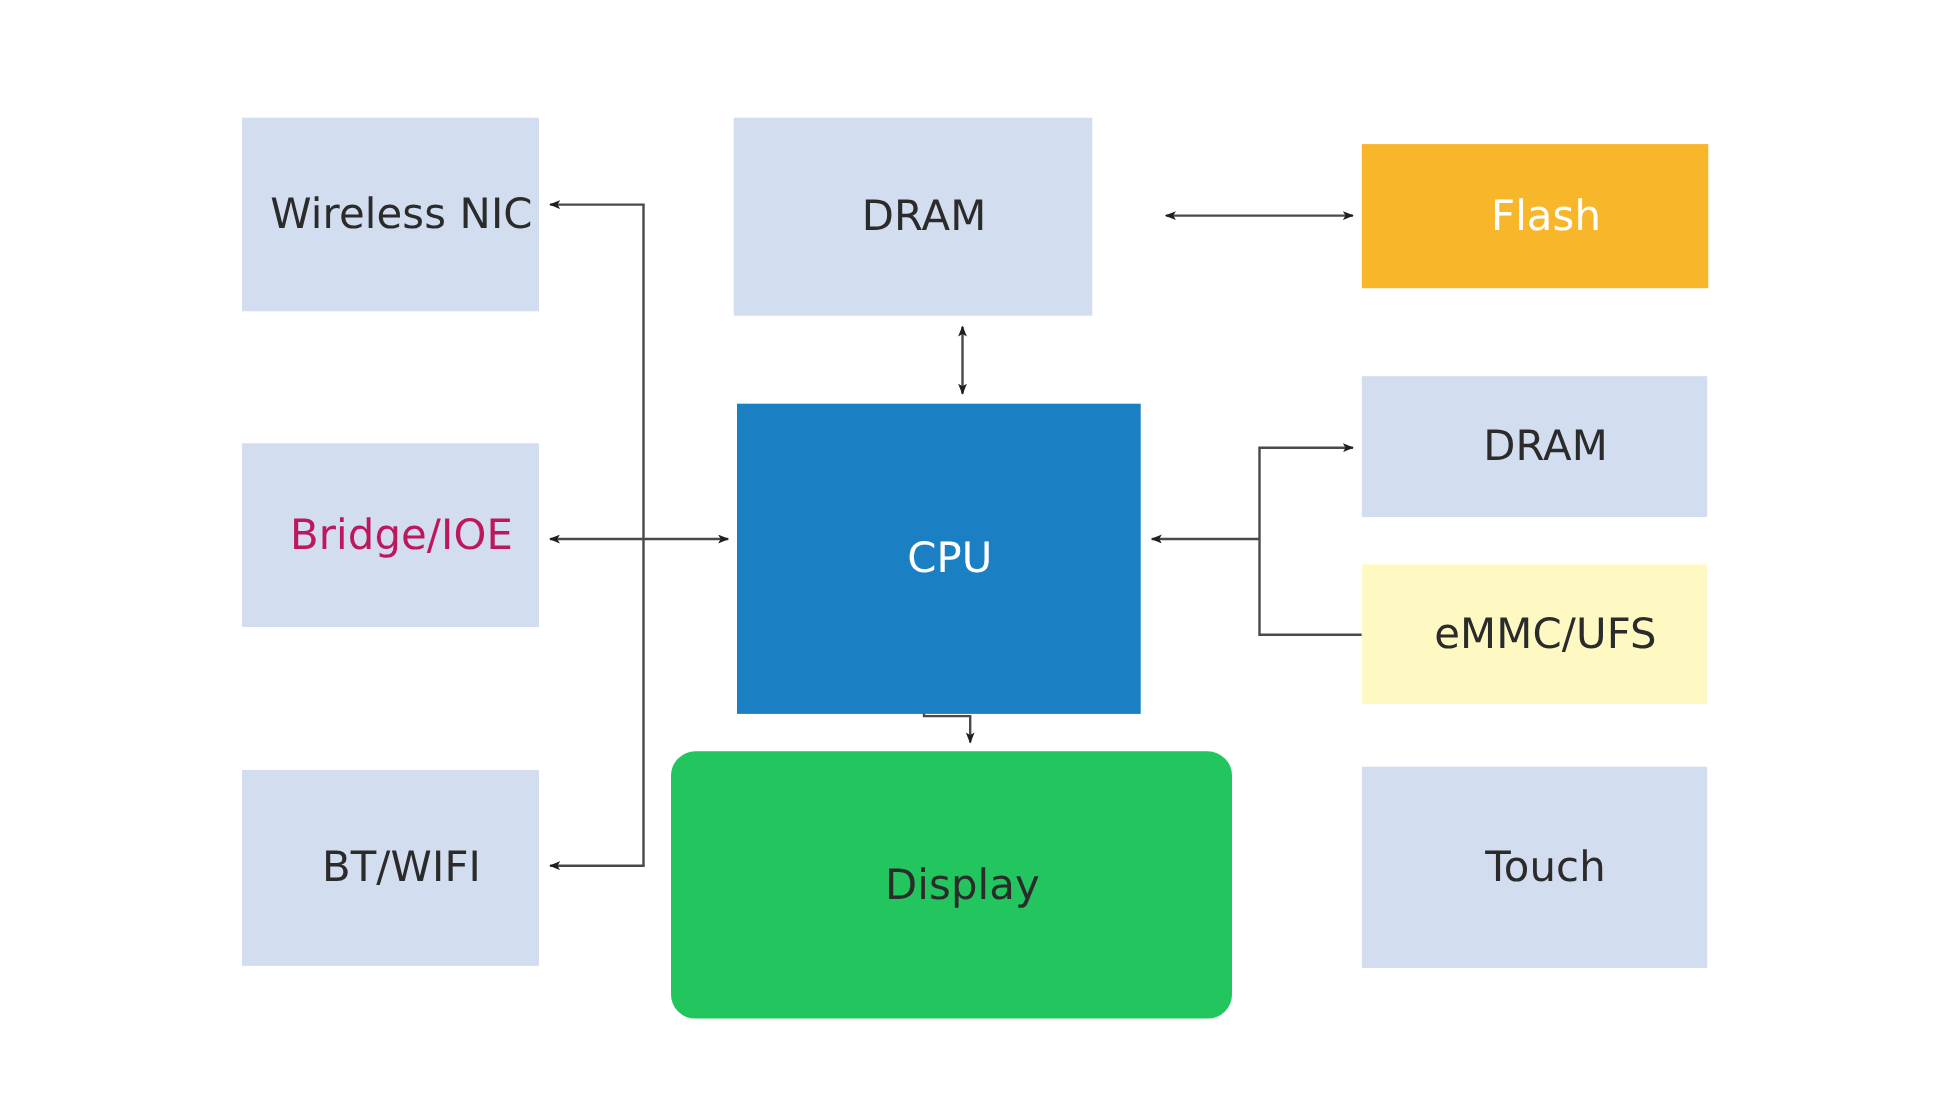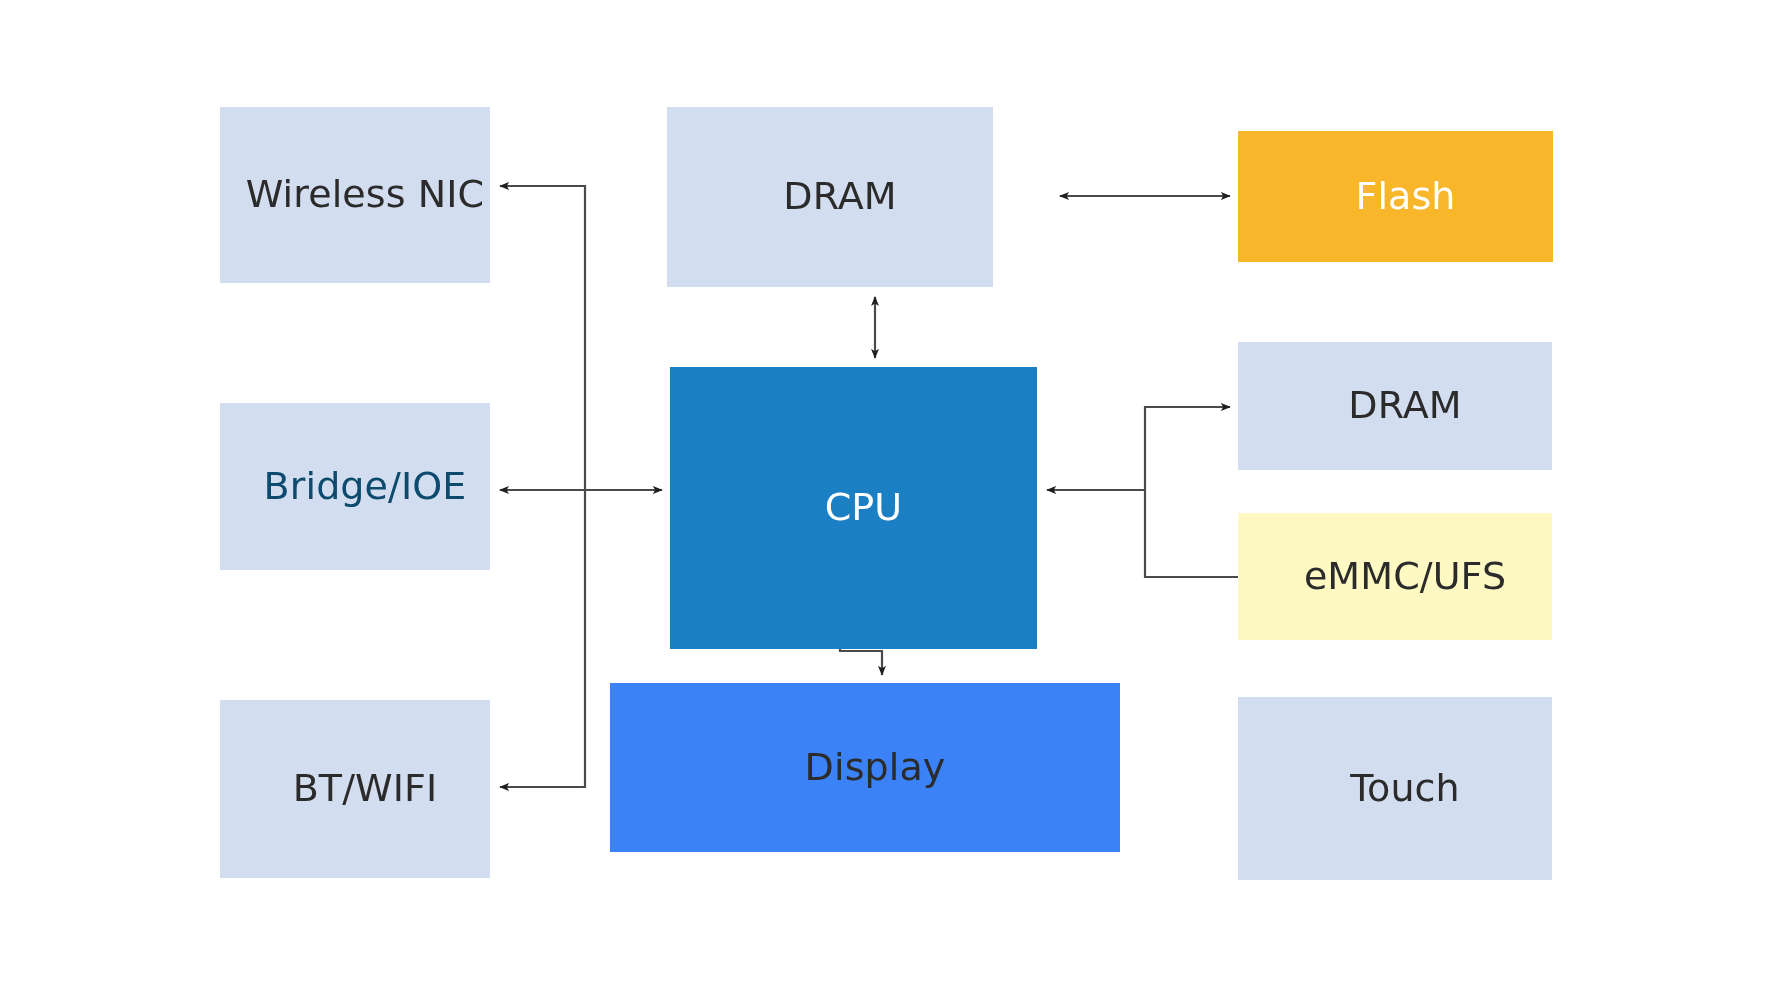--- a/index.html
+++ b/index.html
@@ -92,37 +92,37 @@
 
     <path class="edge-path" d="M 1145 490 L 1047 490" marker-end="url(#arrow-end)" stroke="#4a4a4a"></path>
 
     <path class="edge-path" d="M 840 626 L 840 651 L 882 651 L 882 675" marker-start="url(#arrow-start)" marker-end="url(#arrow-end)" stroke="#4a4a4a"></path>
   </svg>
 
   <div class="node node-light" style="left: 220px; top: 107px; width: 270px; height: 176px; font-size: 38px; background: rgb(211, 221, 240); color: rgb(43, 43, 43);">
     <span class="node-label">Wireless NIC</span>
   </div>
 
-  <div class="node node-light" style="left: 220px; top: 403px; width: 270px; height: 167px; font-size: 38px; background: rgb(211, 221, 240); color: #0c4a6e;">
+  <div class="node node-light" style="left: 220px; top: 403px; width: 270px; height: 167px; font-size: 38px; background: rgb(211, 221, 240); color: #be185d;">
     <span class="node-label">Bridge/IOE</span>
   </div>
 
   <div class="node node-light" style="left: 220px; top: 700px; width: 270px; height: 178px; font-size: 38px; background: rgb(211, 221, 240); color: rgb(43, 43, 43);">
     <span class="node-label">BT/WIFI</span>
   </div>
 
   <div class="node node-light" style="left: 667px; top: 107px; width: 326px; height: 180px; font-size: 38px; background: rgb(211, 221, 240); color: rgb(43, 43, 43);">
     <span class="node-label">DRAM</span>
   </div>
 
   <div class="node node-primary" style="left: 670px; top: 367px; width: 367px; height: 282px; font-size: 38px; background: rgb(27, 127, 196); color: rgb(255, 255, 255);">
     <span class="node-label">CPU</span>
   </div>
 
-  <div class="node node-light" style="left: 610px; top: 683px; width: 510px; height: 169px; font-size: 38px; background: #3b82f6; color: rgb(43, 43, 43);">
+  <div class="node node-light" style="left: 610px; top: 683px; width: 510px; height: 243px; font-size: 38px; background: #22c55e; color: rgb(43, 43, 43); border-radius: 22px;">
     <span class="node-label">Display</span>
   </div>
 
   <div class="node node-accent" style="left: 1238px; top: 131px; width: 315px; height: 131px; font-size: 38px; background: rgb(248, 182, 43); color: rgb(255, 255, 255);">
     <span class="node-label">Flash</span>
   </div>
 
   <div class="node node-light" style="left: 1238px; top: 342px; width: 314px; height: 128px; font-size: 38px; background: rgb(211, 221, 240); color: rgb(43, 43, 43);">
     <span class="node-label">DRAM</span>
   </div>

